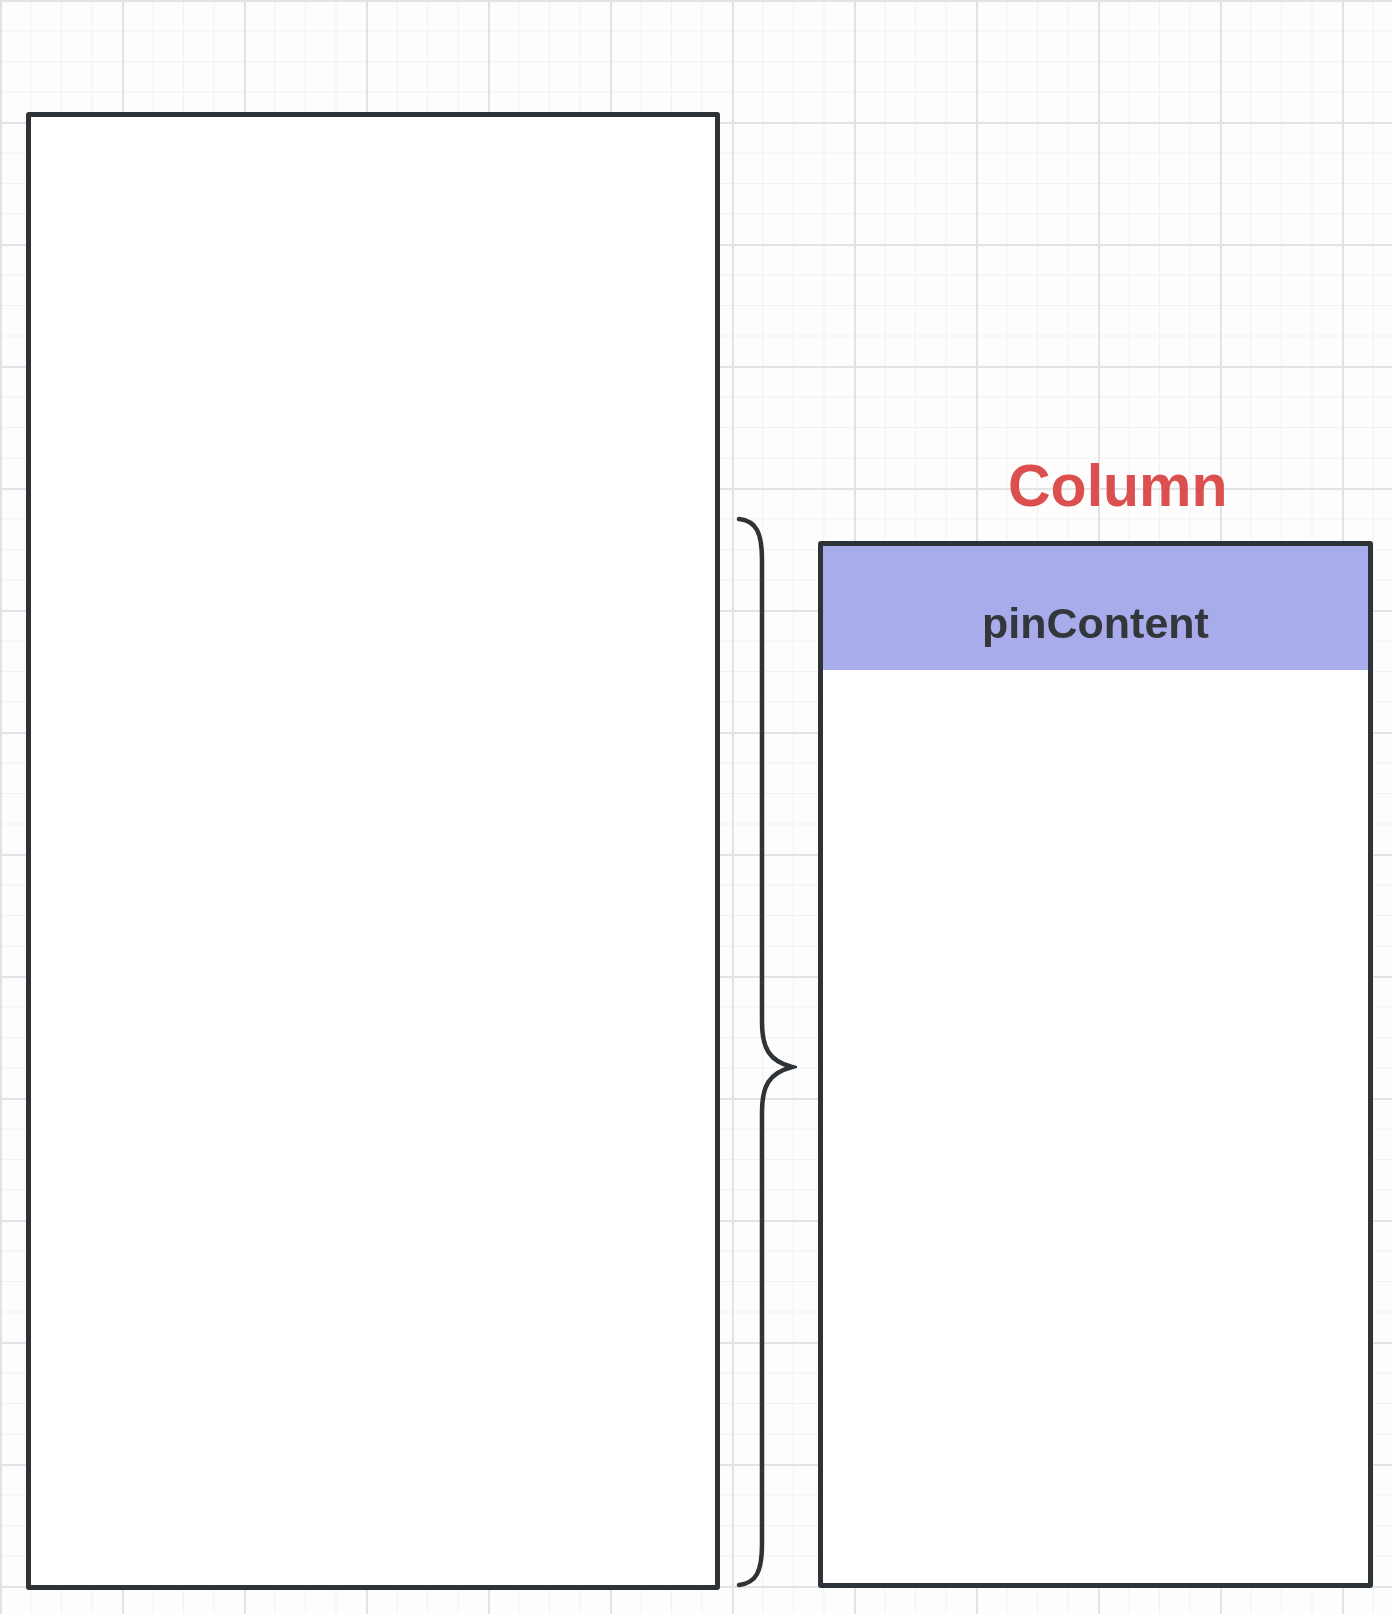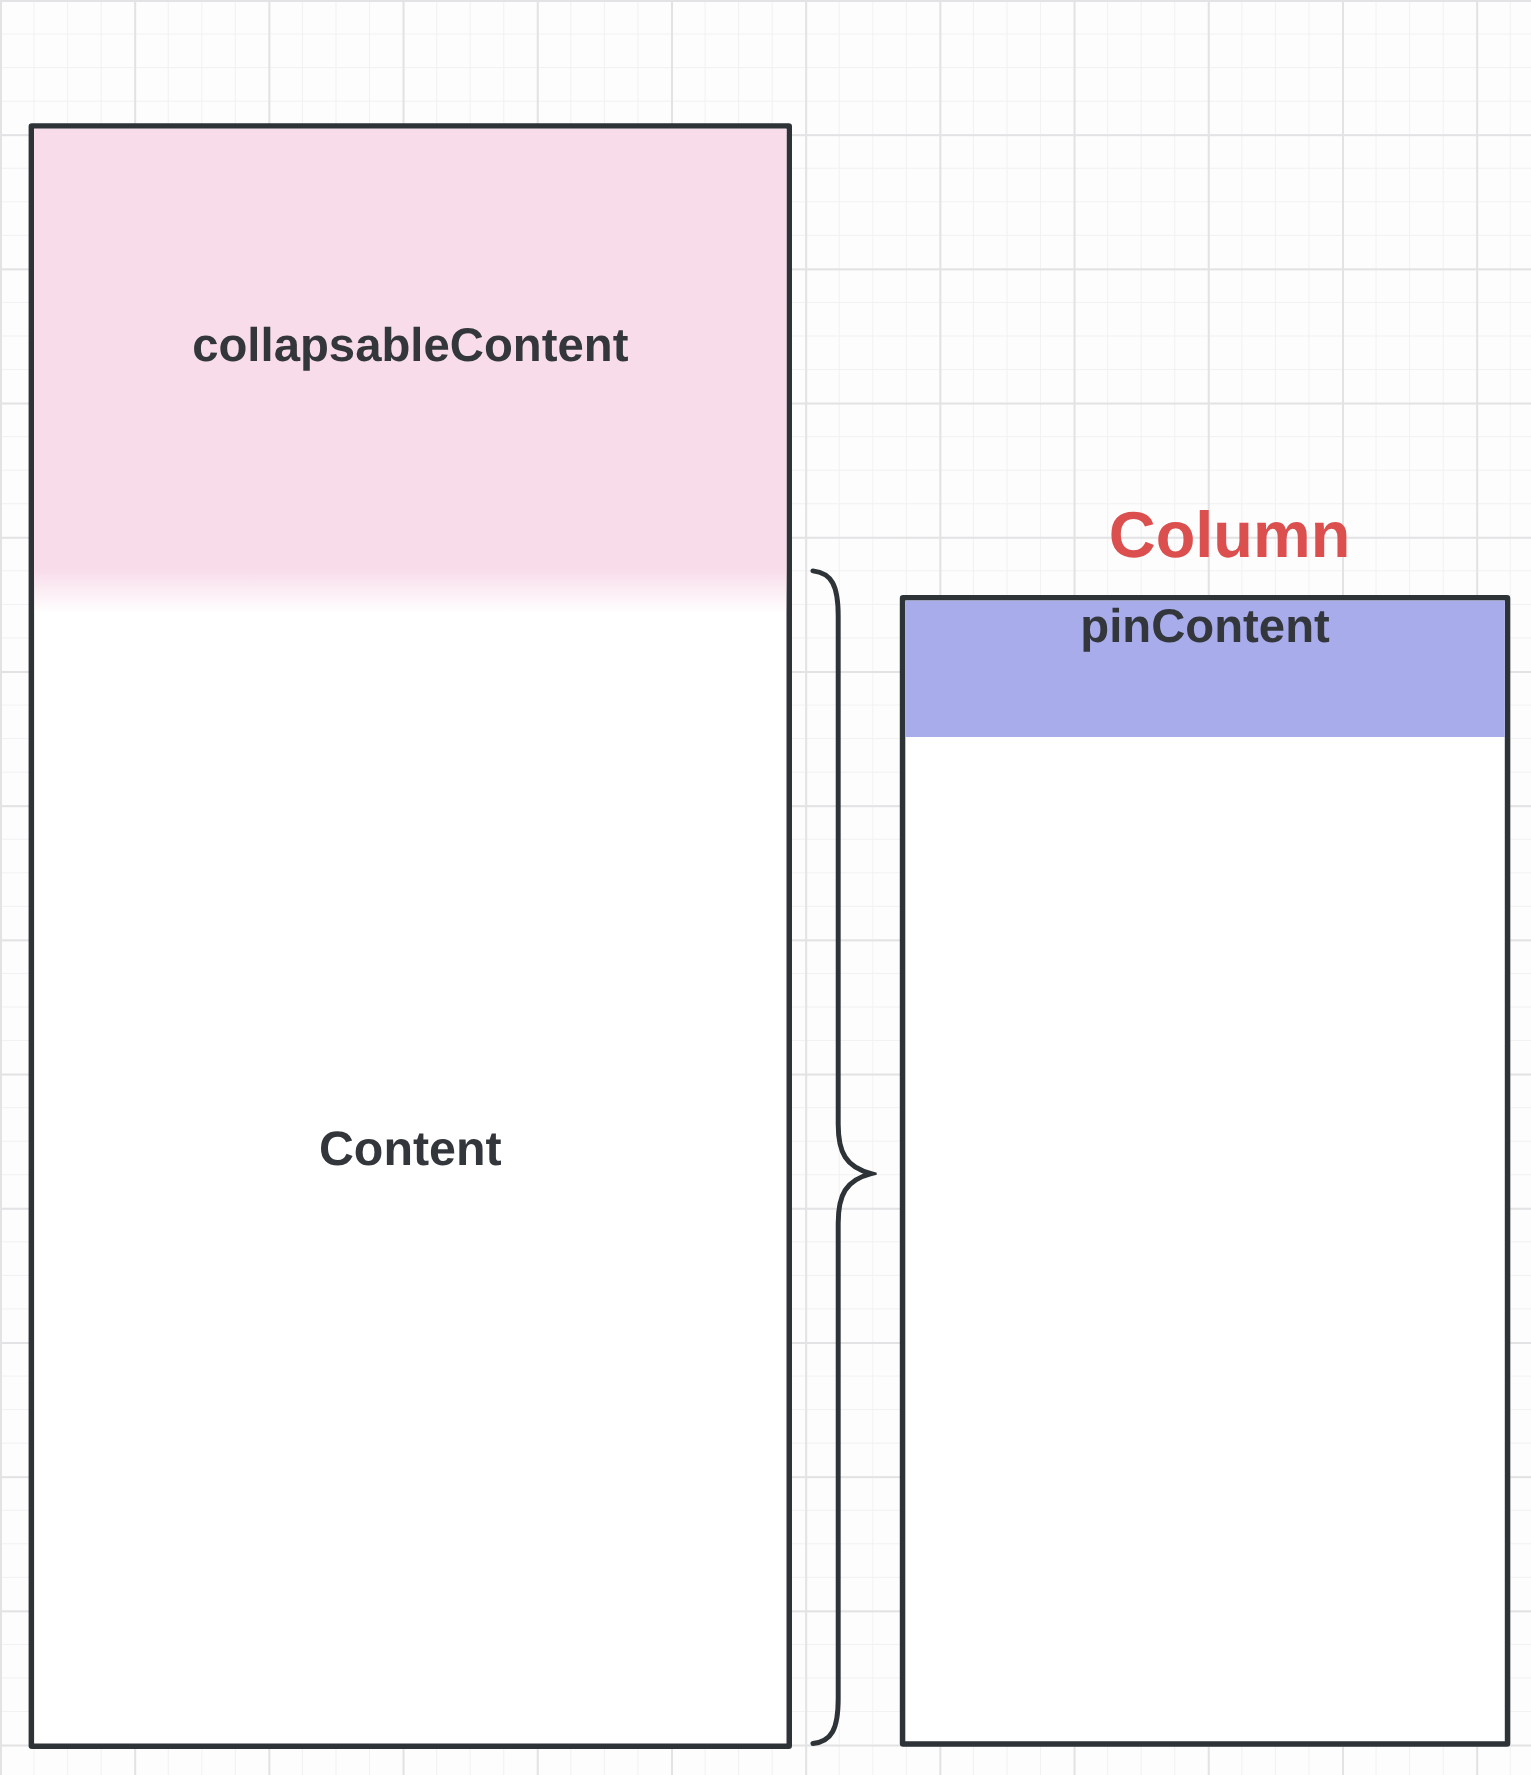--- a/index.html
+++ b/index.html
@@ -50,22 +50,22 @@
       rgba(248,220,234,0) 100%);
     display:flex; align-items:center; justify-content:center;
     padding-bottom:45px;
     box-sizing:border-box;
   }
   .purple-header{
     position:absolute;
     left:0; top:0; right:0;
     height:124px;
     background:var(--purple,#a8aceb);
-    display:flex; align-items:flex-start; justify-content:center;
-    padding-bottom:36px;
+    display:flex; align-items:flex-end; justify-content:center;
+    padding-bottom:22px;
     box-sizing:border-box;
   }
   .box-label{
     color:var(--text-dark,#33373c);
     font-size:43px;
     font-weight:600;
     white-space:nowrap;
   }
   .floating-label{
     position:absolute;
@@ -101,24 +101,20 @@
     white-space:nowrap;
   }
 </style>
 </head>
 <body>
 
 <div class="canvas">
 
 
   <div class="box left-box">
-    <div class="pink-header">
-      <span class="box-label">collapsableContent</span>
-    </div>
-    <div class="floating-label content-label">Content</div>
   </div>
 
   <svg class="brace" viewBox="0 0 65 1072" aria-hidden="true">
     <path d="M7 3 C 24 5, 30 16, 30 44
              L 30 506
              C 30 532, 37 545, 60 551
              C 37 557, 30 570, 30 596
              L 30 1028
              C 30 1056, 24 1067, 7 1069"></path>
   </svg>

